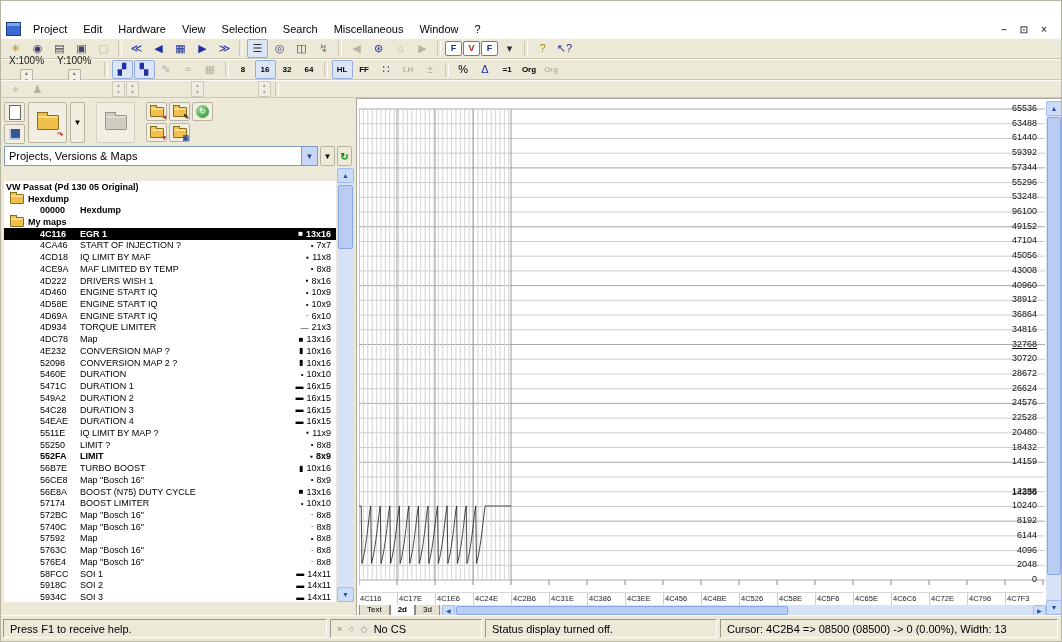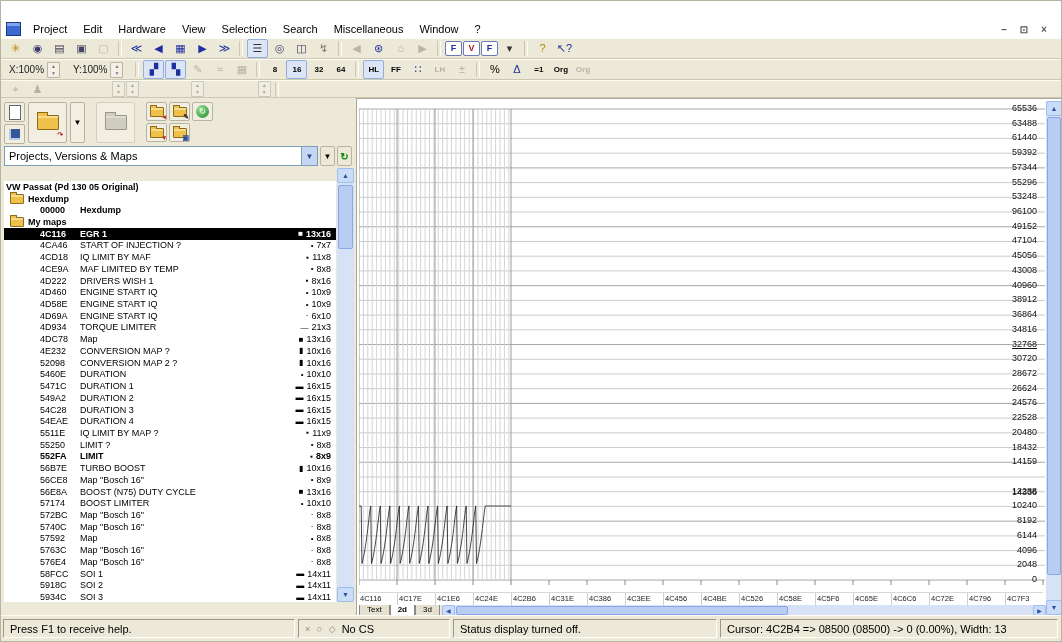--- a/index.html
+++ b/index.html
@@ -16,21 +16,21 @@
   #toolbar1{top:37px;height:21px;}
   #toolbar2{top:58px;height:21px;}
   #toolbar3{top:79px;height:18px;}
   .tbtn{min-width:19px;height:17px;display:flex;align-items:center;justify-content:center;font-size:11px;border:1px solid transparent;border-radius:2px;cursor:default;line-height:1;}
   .tbtn.pressed{border:1px solid #93aede;background:#dbe5f6;}
   .tbtn.disabled{color:#b9b4a2 !important;}
   .tbtn.boxed{border:1px solid #6a7cb8;background:#fff;font-weight:bold;font-size:9px;min-width:15px;width:15px;height:13px;}
   .tbtn.small-text{font-size:8px;font-weight:bold;}
   .tsep{width:2px;height:15px;border-left:1px solid #cdc8b2;border-right:1px solid #fdfcf5;margin:0 3px;}
   .tgap{height:1px;}
-  .zoomctl{display:flex;align-items:center;gap:3px;margin:0 8px 0 4px;color:#1a1a1a;font-size:10px;}
+  .zoomctl{display:flex;align-items:center;gap:3px;margin:0 8px 0 4px;color:#1a1a1a;font-size:10px;flex-direction:column;}
   .spin{display:inline-flex;flex-direction:column;border:1px solid #b9b4a2;background:#f4f1e4;border-radius:1px;}
   .spin span{font-size:5px;line-height:5px;padding:1px 3px;color:#6a7a9a;}
   
   .left{position:absolute;left:0;top:97px;width:356px;height:517px;background:#ece9d8;border-right:1px solid #aca899;box-sizing:border-box;}
   .ptool{position:absolute;left:3px;top:4px;height:42px;display:flex;align-items:flex-start;gap:3px;}
   .minicol{display:flex;flex-direction:column;gap:2px;}
   .mini{width:19px;height:18px;border:1px solid #b9b4a2;background:#f2efe2;display:flex;align-items:center;justify-content:center;border-radius:2px;}
   .bigbtn{width:37px;height:39px;border:1px solid #b9b4a2;background:#f2efe2;display:flex;align-items:center;justify-content:center;border-radius:2px;position:relative;}
   .ddbtn{width:13px;height:39px;border:1px solid #b9b4a2;background:#f2efe2;display:flex;align-items:center;justify-content:center;font-size:8px;border-radius:2px;}
   .grid5{display:grid;grid-template-columns:repeat(3,21px);grid-auto-rows:19px;gap:2px;margin-left:8px;}
@@ -708,20 +708,20 @@
   </div>
 
   <div class="status">
     <div class="sseg" style="flex:1;">
       <span>Press F1 to receive help.</span>
     </div>
     <div class="sseg" style="width:152px;">
       <span class="sico" id="status-icons">× ○ ◇</span>
       <span>No CS</span>
     </div>
-    <div class="sseg" style="width:264px;">
+    <div class="sseg" style="width:232px;">
       <span>Status display turned off.</span>
     </div>
     <div class="sseg" style="width:338px;">
       <span>Cursor: 4C2B4 =&gt; 08500 (08500) -&gt; 0 (0.00%), Width: 13</span>
     </div>
   </div>
 </div>
 
 </body></html>

